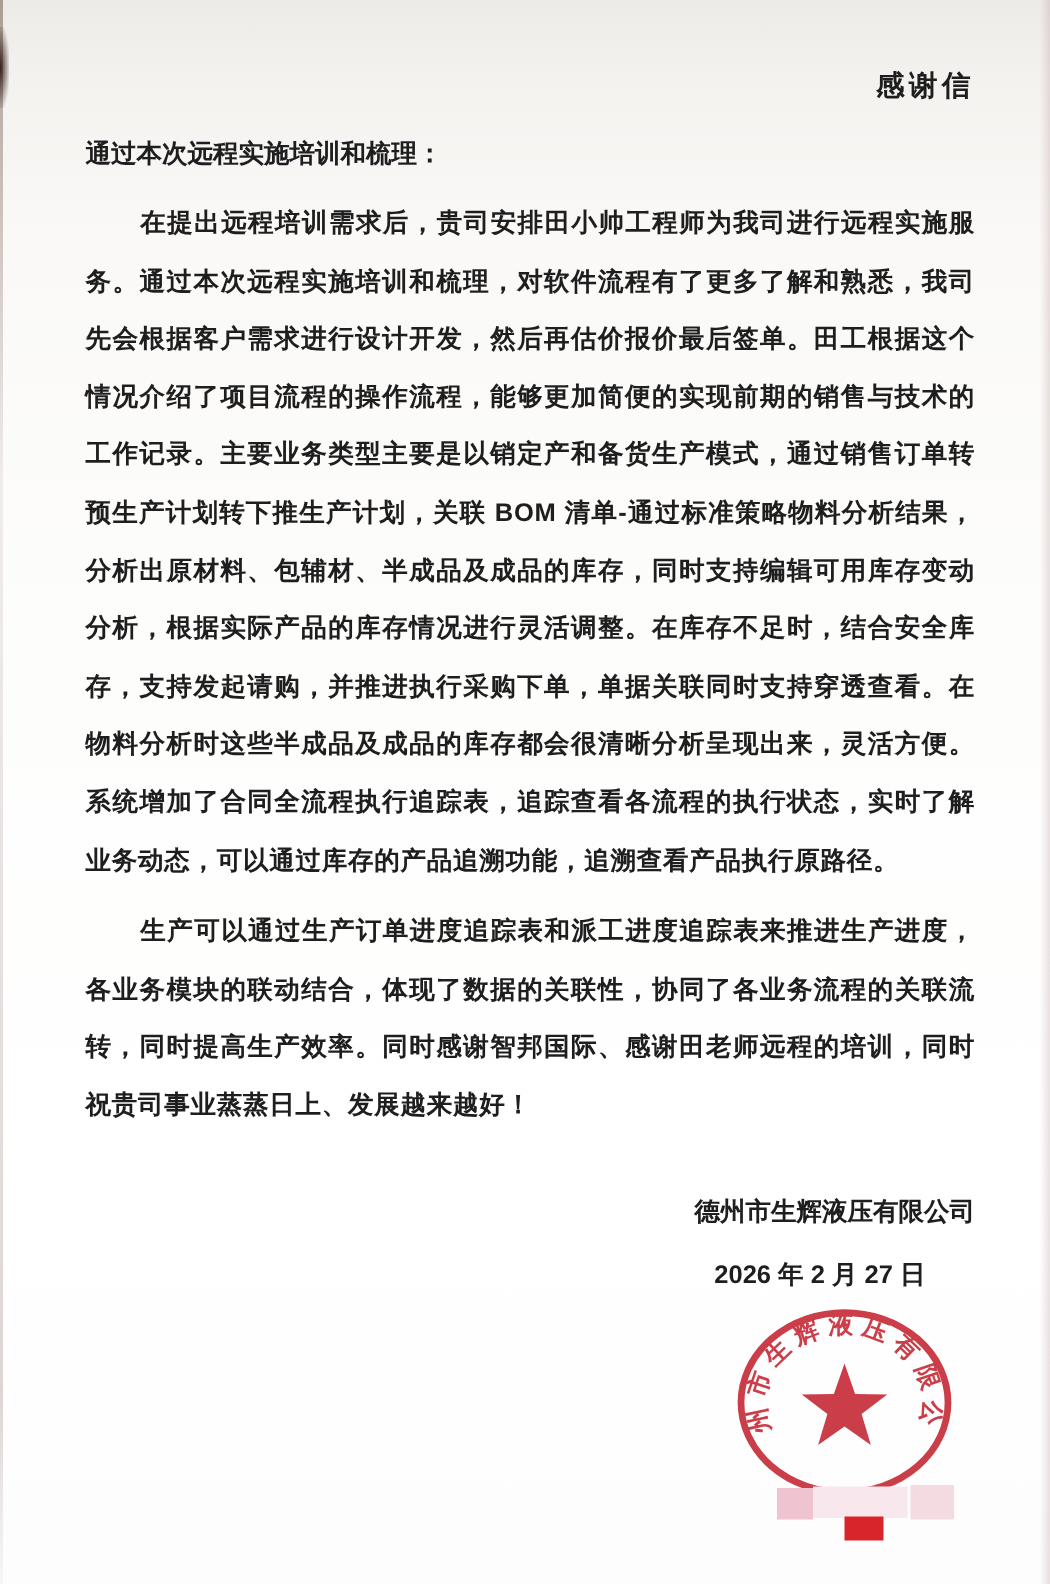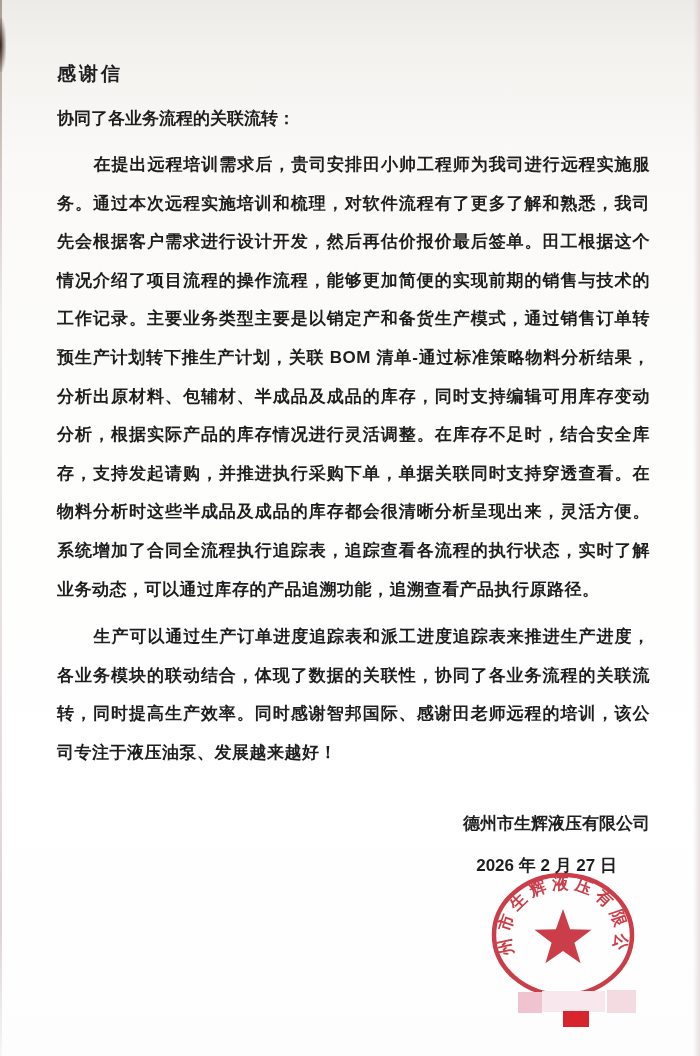--- a/index.html
+++ b/index.html
@@ -23,22 +23,22 @@
   }
   .edge-right-band {
     position:absolute; right:0; top:0; width:7px; height:100%;
     background:linear-gradient(90deg, rgba(190,160,160,0), rgba(186,152,152,0.30));
   }
   .content {
     position:absolute; left:57px; top:42px; width:593px;
     color:#1e1e1e;
   }
   .title {
-    margin:16px 0 18px 0;
-    text-align:left;
+    margin:0 0 18px 0;
+    text-align:right;
     font-size:19px; font-weight:700; letter-spacing:3px; line-height:32px;
   }
   .salutation {
     margin:0 0 16px 0;
     font-size:17px; font-weight:700; line-height:22px;
   }
   p.body-par {
     margin:0 0 9px 0;
     font-size:17px; font-weight:700; line-height:38.6px;
     letter-spacing:0.5px;
@@ -69,23 +69,23 @@
 </head>
 <body>
 
 <div class="paper"></div>
 <div class="edge-left-line"></div>
 <div class="edge-left-dark"></div>
 <div class="edge-right-band"></div>
 
 <div class="content">
   <h1 class="title">感谢信</h1>
-  <div class="salutation">协同了各业务流程的关联流转：</div>
+  <div class="salutation">通过本次远程实施培训和梳理：</div>
   <p class="body-par">在提出远程培训需求后，贵司安排田小帅工程师为我司进行远程实施服务。通过本次远程实施培训和梳理，对软件流程有了更多了解和熟悉，我司先会根据客户需求进行设计开发，然后再估价报价最后签单。田工根据这个情况介绍了项目流程的操作流程，能够更加简便的实现前期的销售与技术的工作记录。主要业务类型主要是以销定产和备货生产模式，通过销售订单转预生产计划转下推生产计划，关联 BOM 清单-通过标准策略物料分析结果，分析出原材料、包辅材、半成品及成品的库存，同时支持编辑可用库存变动分析，根据实际产品的库存情况进行灵活调整。在库存不足时，结合安全库存，支持发起请购，并推进执行采购下单，单据关联同时支持穿透查看。在物料分析时这些半成品及成品的库存都会很清晰分析呈现出来，灵活方便。系统增加了合同全流程执行追踪表，追踪查看各流程的执行状态，实时了解业务动态，可以通过库存的产品追溯功能，追溯查看产品执行原路径。</p>
-  <p class="body-par">生产可以通过生产订单进度追踪表和派工进度追踪表来推进生产进度，各业务模块的联动结合，体现了数据的关联性，协同了各业务流程的关联流转，同时提高生产效率。同时感谢智邦国际、感谢田老师远程的培训，该公司专注于液压油泵、发展越来越好！</p>
+  <p class="body-par">生产可以通过生产订单进度追踪表和派工进度追踪表来推进生产进度，各业务模块的联动结合，体现了数据的关联性，协同了各业务流程的关联流转，同时提高生产效率。同时感谢智邦国际、感谢田老师远程的培训，同时祝贵司事业蒸蒸日上、发展越来越好！</p>
   <div class="signature">
     <div class="company">德州市生辉液压有限公司</div>
     <div class="date">2026 年 2 月 27 日</div>
   </div>
 </div>
 
 <svg class="seal" viewBox="0 0 170 156">
   <ellipse cx="85" cy="78" rx="69" ry="60" fill="none" stroke-width="4.5" style="stroke: rgb(197, 35, 47);"></ellipse>
   <polygon points="85,52 92.1,72.3 113.5,72.7 96.4,85.7 102.6,106.3 85,94 67.4,106.3 73.6,85.7 56.5,72.7 77.9,72.3" style="fill: rgb(197, 35, 47);"></polygon>
   <path id="sealArc" d="M35.2,93.7 A53,46 0 1 1 134.8,93.7" fill="none"></path>

